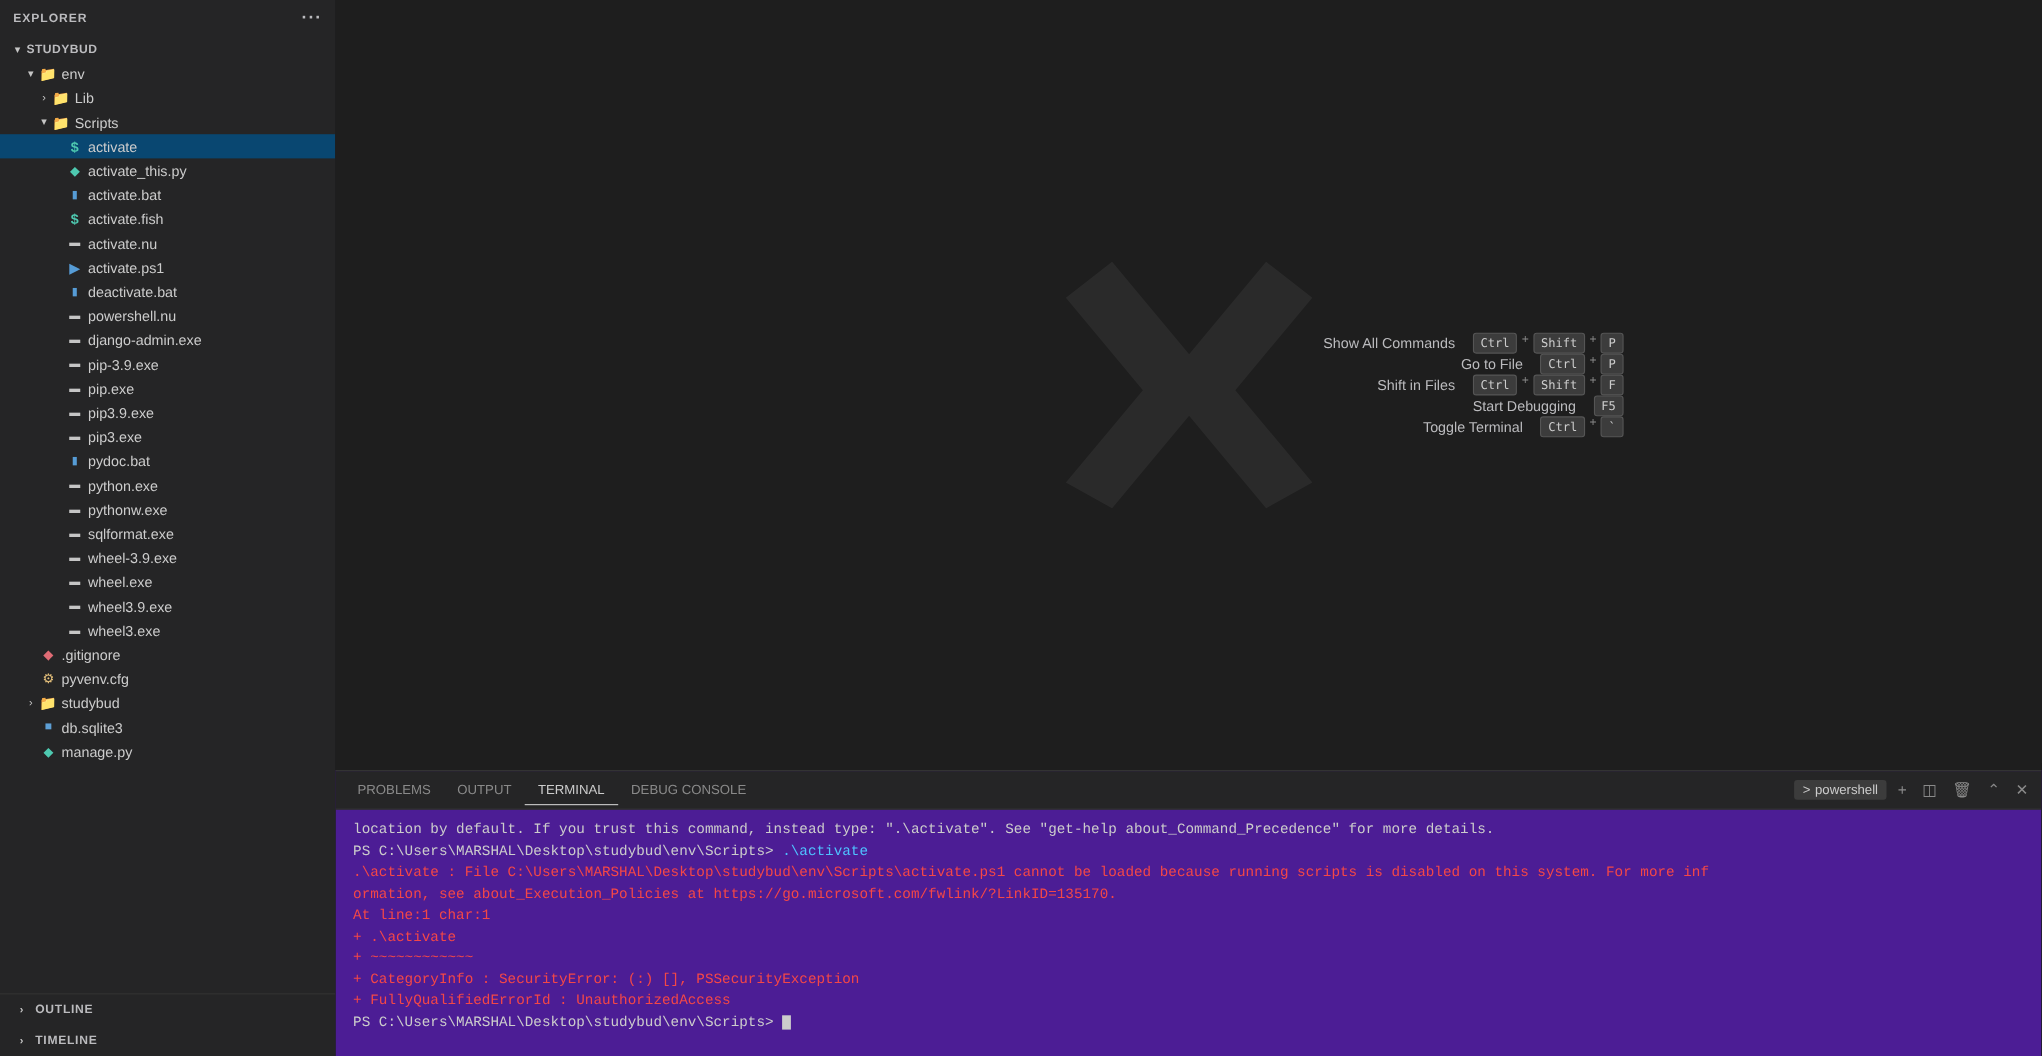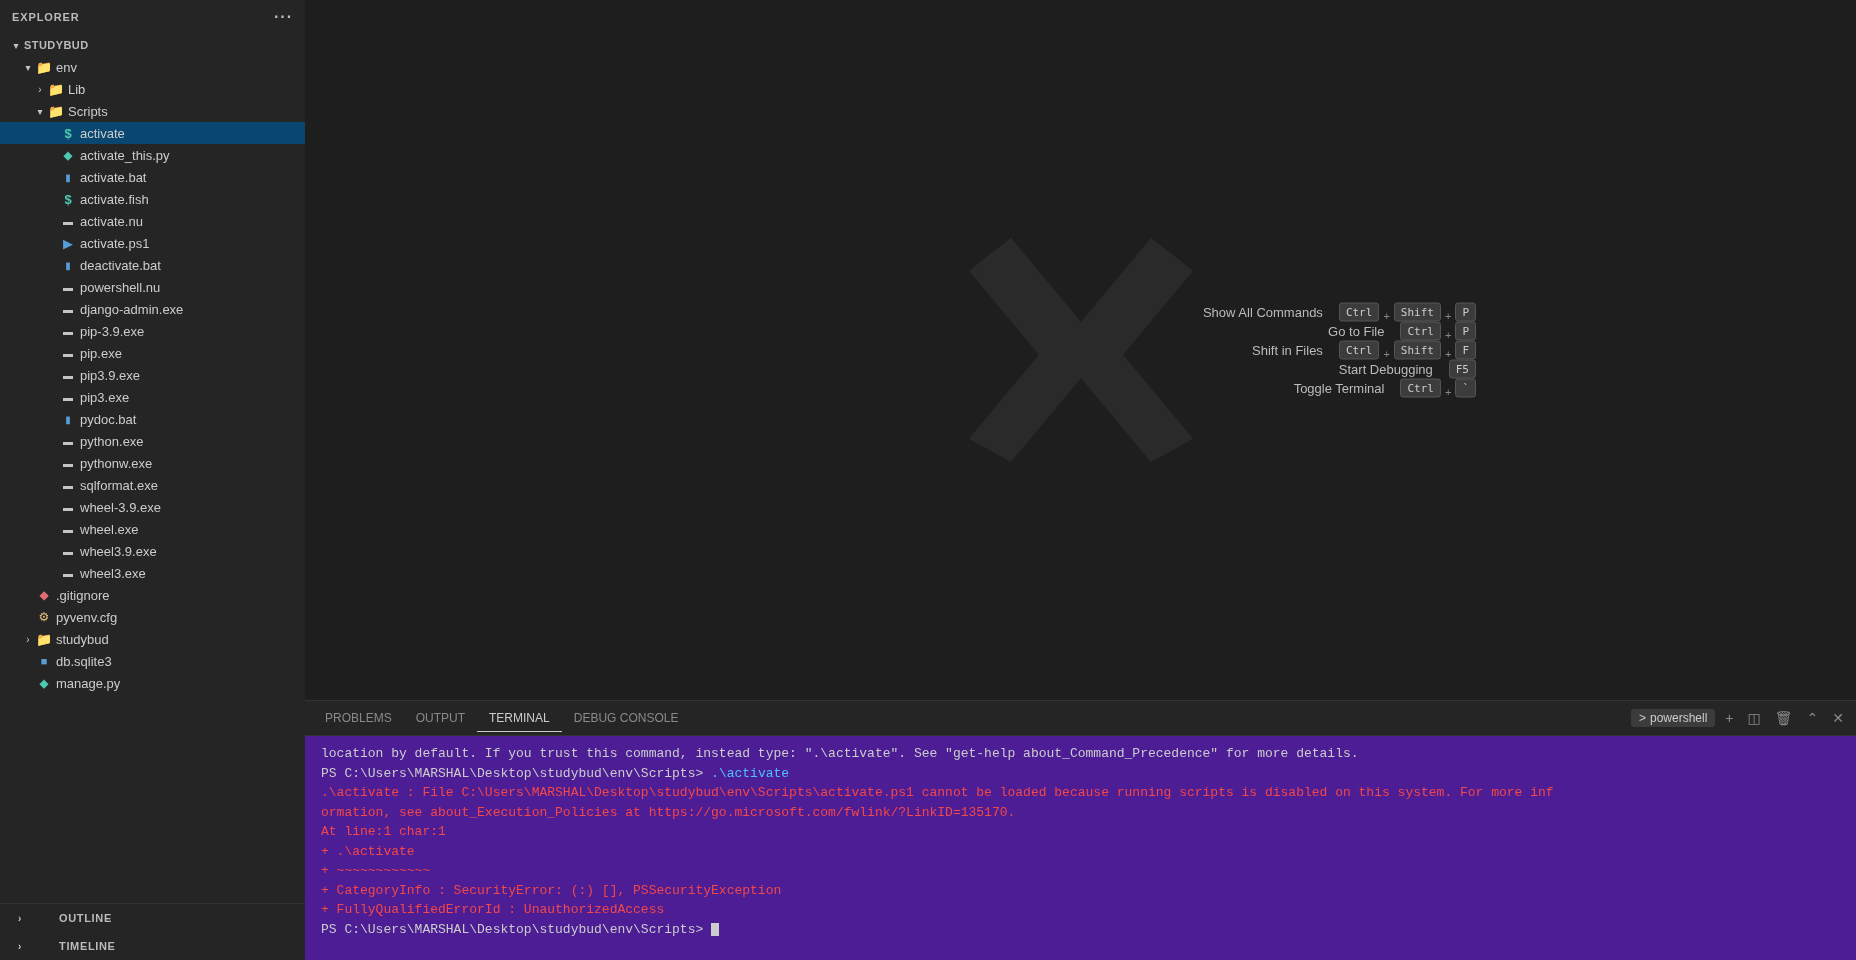--- a/index.html
+++ b/index.html
@@ -115,21 +115,20 @@
     .sidebar-bottom-item {
       display: flex;
       align-items: center;
       padding: 6px 12px;
       cursor: pointer;
       font-size: 11px;
       font-weight: 700;
       color: #bbbbbe;
       text-transform: uppercase;
       letter-spacing: 0.06em;
-      gap: 27px;
     }
     
     .main-content {
       flex: 1;
       display: flex;
       flex-direction: column;
       background: #1e1e1e;
       overflow: hidden;
     }
     
@@ -161,21 +160,21 @@
       justify-content: flex-end;
       gap: 16px;
     }
     .welcome-command-label {
       color: #bbbbbe;
       font-size: 13px;
       text-align: right;
     }
     .kbd-combo {
       display: flex;
-      align-items: flex-end;
+      align-items: flex-start;
       gap: 4px;
     }
     .kbd {
       background: #3c3c3c;
       border: 1px solid #555;
       border-radius: 3px;
       padding: 2px 6px;
       font-size: 11px;
       color: #cccccc;
       font-family: monospace;

